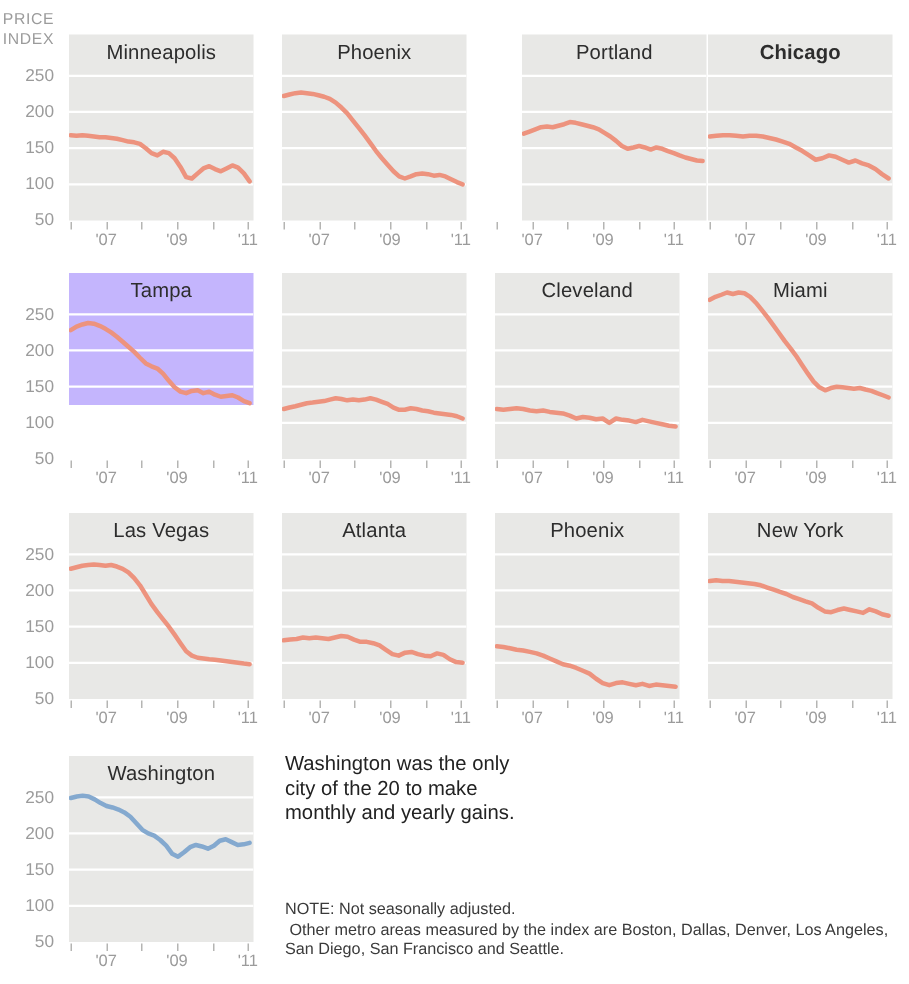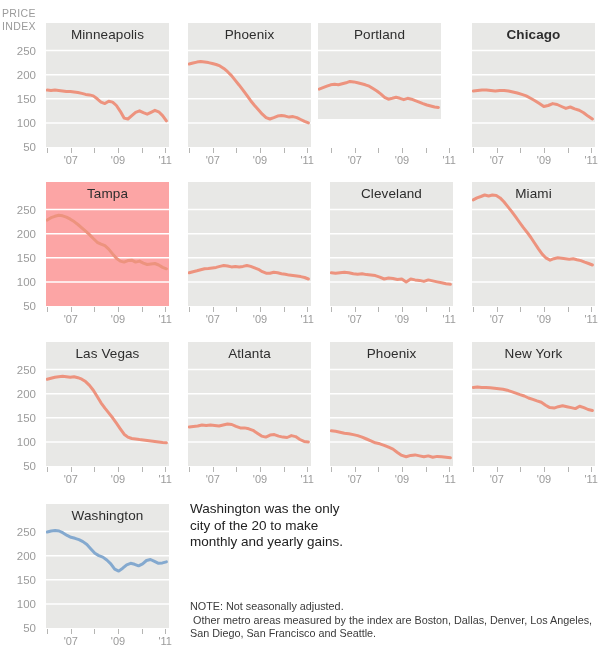--- a/index.html
+++ b/index.html
@@ -125,21 +125,21 @@
       </div>
       <div class="tick" style="left: 189.2px; top: 148px;"></div>
       <div class="tick" style="left: 212.8px; top: 148px;"></div>
       <div class="x-label" style="left: 197.8px; top: 154px;">'07</div>
       <div class="tick" style="left: 236.4px; top: 148px;"></div>
       <div class="tick" style="left: 260px; top: 148px;"></div>
       <div class="x-label" style="left: 245px; top: 154px;">'09</div>
       <div class="tick" style="left: 283.6px; top: 148px;"></div>
       <div class="tick" style="left: 307.2px; top: 148px;"></div>
       <div class="x-label" style="left: 292.2px; top: 154px;">'11</div>
-      <div class="panel" style="left: 318px; top: 23px; width: 123px; height: 96px; background: rgb(232, 232, 230);">
+      <div class="panel" style="left: 348px; top: 23px; width: 123px; height: 124px; background: rgb(232, 232, 230);">
         <svg width="123" height="124">
           <line x1="0" x2="123" y1="27.50194552529183" y2="27.50194552529183" stroke="#ffffff" stroke-width="1.5"></line>
           <line x1="0" x2="123" y1="51.62645914396887" y2="51.62645914396887" stroke="#ffffff" stroke-width="1.5"></line>
           <line x1="0" x2="123" y1="75.75097276264592" y2="75.75097276264592" stroke="#ffffff" stroke-width="1.5"></line>
           <line x1="0" x2="123" y1="99.87548638132296" y2="99.87548638132296" stroke="#ffffff" stroke-width="1.5"></line>
           <polyline points="1.2,66.1 5.0,64.7 8.9,63.2 12.7,61.8 16.6,61.3 20.4,61.8 24.3,60.8 28.1,59.8 31.9,58.4 35.8,58.9 39.6,59.8 43.5,60.8 47.3,61.8 51.2,63.2 55.0,65.6 58.9,68.0 62.7,70.9 66.6,74.3 70.4,76.2 74.3,75.3 78.1,74.3 81.9,75.3 85.8,76.7 89.6,75.3 93.5,76.2 97.3,77.7 101.2,79.1 105.0,80.6 108.9,82.0 112.7,83.0 116.6,84.0 120.4,84.4" fill="none" stroke="#ed937e" stroke-width="3" stroke-linejoin="round" stroke-linecap="round"></polyline>
         </svg>
         <div class="chart-title">Portland</div>
       </div>
       <div class="tick" style="left: 331.2px; top: 148px;"></div>
@@ -163,21 +163,21 @@
       </div>
       <div class="tick" style="left: 473.2px; top: 148px;"></div>
       <div class="tick" style="left: 496.8px; top: 148px;"></div>
       <div class="x-label" style="left: 481.8px; top: 154px;">'07</div>
       <div class="tick" style="left: 520.4px; top: 148px;"></div>
       <div class="tick" style="left: 544px; top: 148px;"></div>
       <div class="x-label" style="left: 529px; top: 154px;">'09</div>
       <div class="tick" style="left: 567.6px; top: 148px;"></div>
       <div class="tick" style="left: 591.2px; top: 148px;"></div>
       <div class="x-label" style="left: 576.2px; top: 154px;">'11</div>
-      <div class="panel" style="left: 46px; top: 182px; width: 123px; height: 124px; background: #fca5a5;">
+      <div class="panel" style="left: 46px; top: 182px; width: 123px; height: 88px; background: #c4b5fd;">
         <svg width="123" height="124">
           <line x1="0" x2="123" y1="27.50194552529183" y2="27.50194552529183" stroke="#ffffff" stroke-width="1.5"></line>
           <line x1="0" x2="123" y1="51.62645914396887" y2="51.62645914396887" stroke="#ffffff" stroke-width="1.5"></line>
           <line x1="0" x2="123" y1="75.75097276264592" y2="75.75097276264592" stroke="#ffffff" stroke-width="1.5"></line>
           <line x1="0" x2="123" y1="99.87548638132296" y2="99.87548638132296" stroke="#ffffff" stroke-width="1.5"></line>
           <polyline points="1.2,38.1 5.0,35.7 8.9,34.3 12.7,33.3 16.6,33.8 20.4,35.2 24.3,37.2 28.1,39.6 31.9,42.5 35.8,45.8 39.6,49.2 43.5,52.6 47.3,56.5 51.2,60.3 55.0,62.2 58.9,63.7 62.7,67.1 66.6,71.9 70.4,76.2 74.3,79.1 78.1,80.1 81.9,78.6 85.8,78.2 89.6,80.1 93.5,79.1 97.3,81.1 101.2,82.5 105.0,82.0 108.9,81.5 112.7,83.0 116.6,85.4 120.4,86.8" fill="none" stroke="#ed937e" stroke-width="3" stroke-linejoin="round" stroke-linecap="round"></polyline>
         </svg>
         <div class="chart-title">Tampa</div>
       </div>
       <div class="tick" style="left: 47.2px; top: 307px;"></div>

